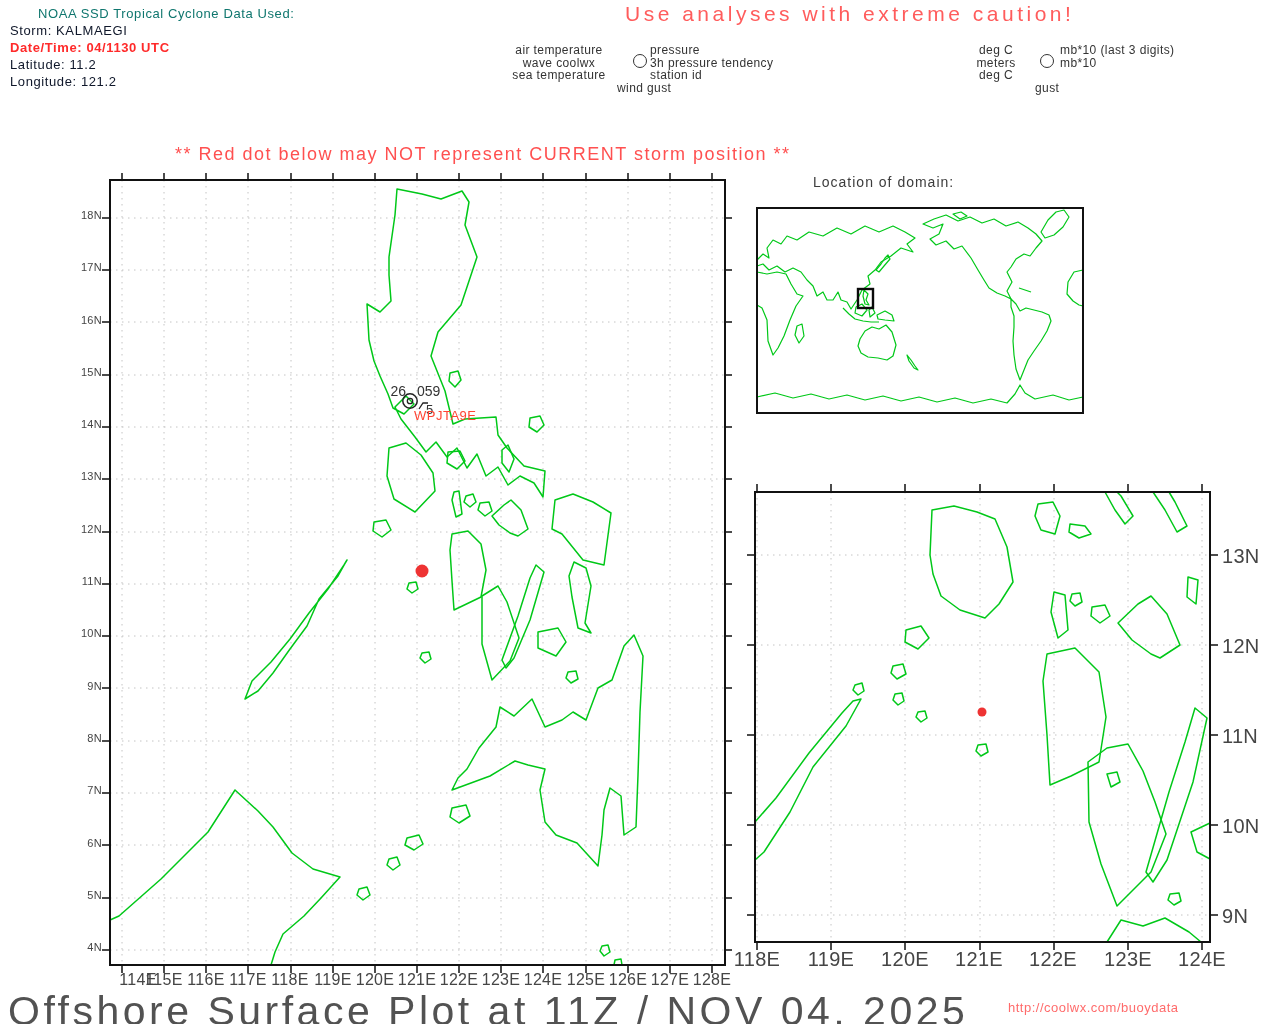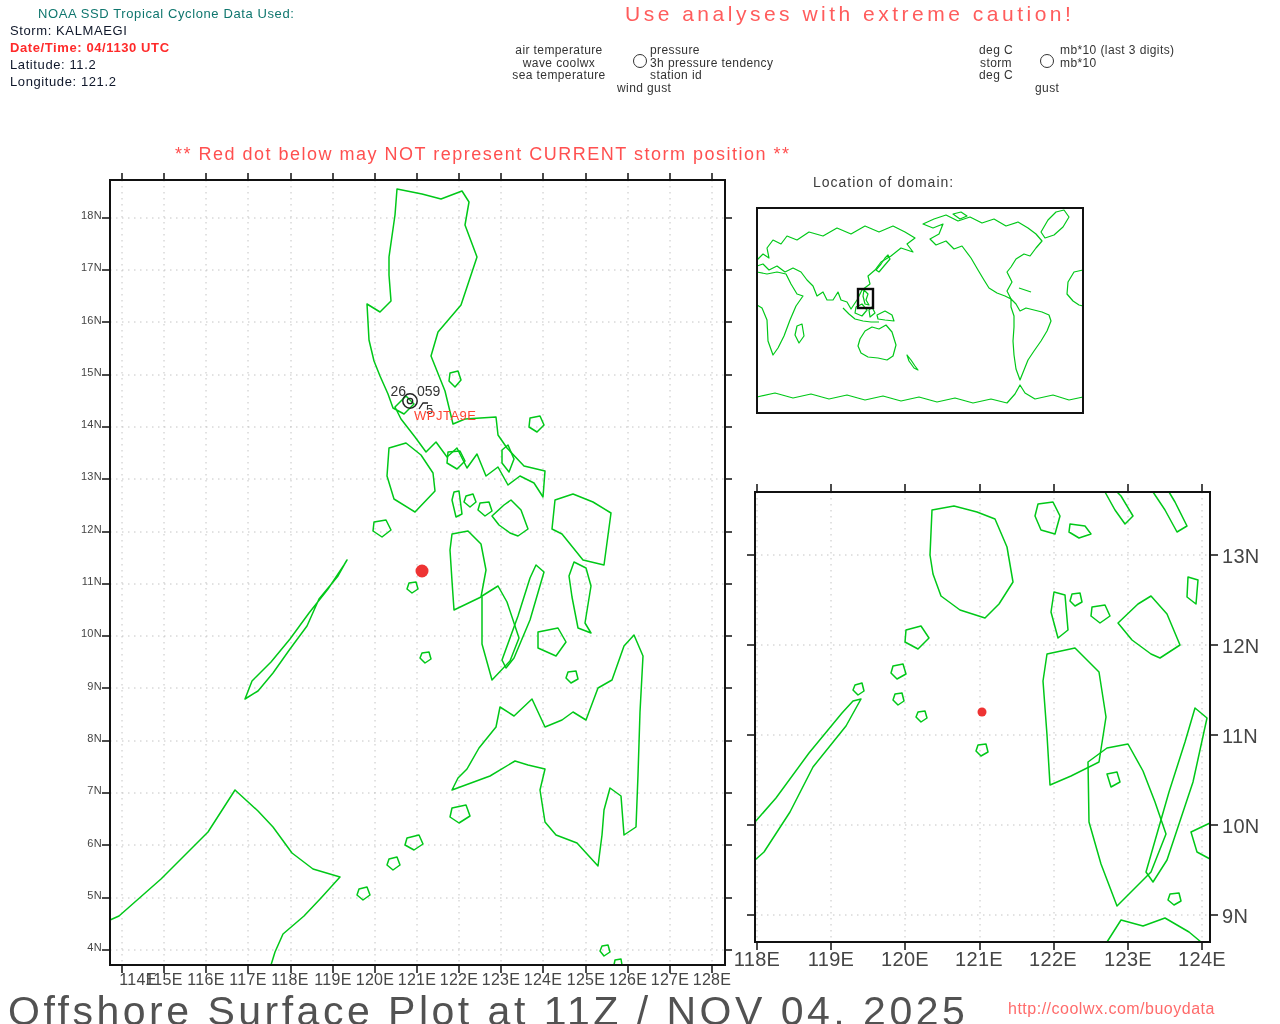--- a/index.html
+++ b/index.html
@@ -14,21 +14,21 @@
   .leg-right{text-align:center;}
   .leg-circle{position:absolute;width:12px;height:12px;border:1.4px solid #333;
               border-radius:50%;background:#fff;}
   .warn{font-size:18px;letter-spacing:1.5px;color:#ff5050;}
   .axis-x{font-size:16px;color:#454545;width:42px;text-align:center;letter-spacing:.3px;}
   .axis-y{font-size:11px;color:#454545;width:46px;text-align:right;letter-spacing:.3px;}
   .iaxis-x{font-size:20px;color:#454545;width:60px;text-align:center;letter-spacing:.3px;}
   .iaxis-y{font-size:20px;color:#454545;width:56px;text-align:left;letter-spacing:.3px;}
   .loc-title{font-size:14px;letter-spacing:1px;color:#3c3c3c;}
   .foot-title{font-size:41px;letter-spacing:3.5px;color:#525252;}
-  .foot-url{font-size:16px;letter-spacing:.5px;color:#ff6b6b;}
+  .foot-url{font-size:13px;letter-spacing:.5px;color:#ff6b6b;}
   svg{position:absolute;overflow:visible;}
   svg text{font-family:"Liberation Sans",sans-serif;}
   .coast{fill:none;stroke:#00c818;stroke-width:1.5;stroke-linejoin:round;}
   .coast-thin{fill:none;stroke:#00c818;stroke-width:1.2;stroke-linejoin:round;}
   .grid{fill:none;stroke:#c4c4c4;stroke-width:1;stroke-dasharray:1.5 4.5;}
   .tick{fill:none;stroke:#111;stroke-width:1.5;}
   .frame{fill:none;stroke:#111;stroke-width:2;}
   .st-dark{fill:#333;font-size:14px;}
   .st-small{fill:#333;font-size:13px;}
   .st-red{fill:#ff4433;font-size:13px;letter-spacing:.5px;}
@@ -47,21 +47,21 @@
 <div class="abs leg leg-right" style="left:490px;top:43px;width:138px">air temperature</div>
 <div class="abs leg leg-right" style="left:490px;top:56px;width:138px">wave coolwx</div>
 <div class="abs leg leg-right" style="left:490px;top:68px;width:138px">sea temperature</div>
 <div class="leg-circle" style="left:633px;top:54px"></div>
 <div class="abs leg" style="left:650px;top:43px">pressure</div>
 <div class="abs leg" style="left:650px;top:56px">3h pressure tendency</div>
 <div class="abs leg" style="left:650px;top:68px">station id</div>
 <div class="abs leg" style="left:617px;top:81px">wind gust</div>
 
 <div class="abs leg leg-right" style="left:955px;top:43px;width:82px">deg C</div>
-<div class="abs leg leg-right" style="left:955px;top:56px;width:82px">storm</div>
+<div class="abs leg leg-right" style="left:955px;top:56px;width:82px">meters</div>
 <div class="abs leg leg-right" style="left:955px;top:68px;width:82px">deg C</div>
 <div class="leg-circle" style="left:1040px;top:54px"></div>
 <div class="abs leg" style="left:1060px;top:43px">mb*10 (last 3 digits)</div>
 <div class="abs leg" style="left:1060px;top:56px">mb*10</div>
 <div class="abs leg" style="left:1035px;top:81px">gust</div>
 
 <div class="abs warn" style="left:175px;top:144px">** Red dot below may NOT represent CURRENT storm position **</div>
 
 <svg style="left:110px;top:180px" width="615" height="785" viewBox="0 0 615 785">
   <g>

